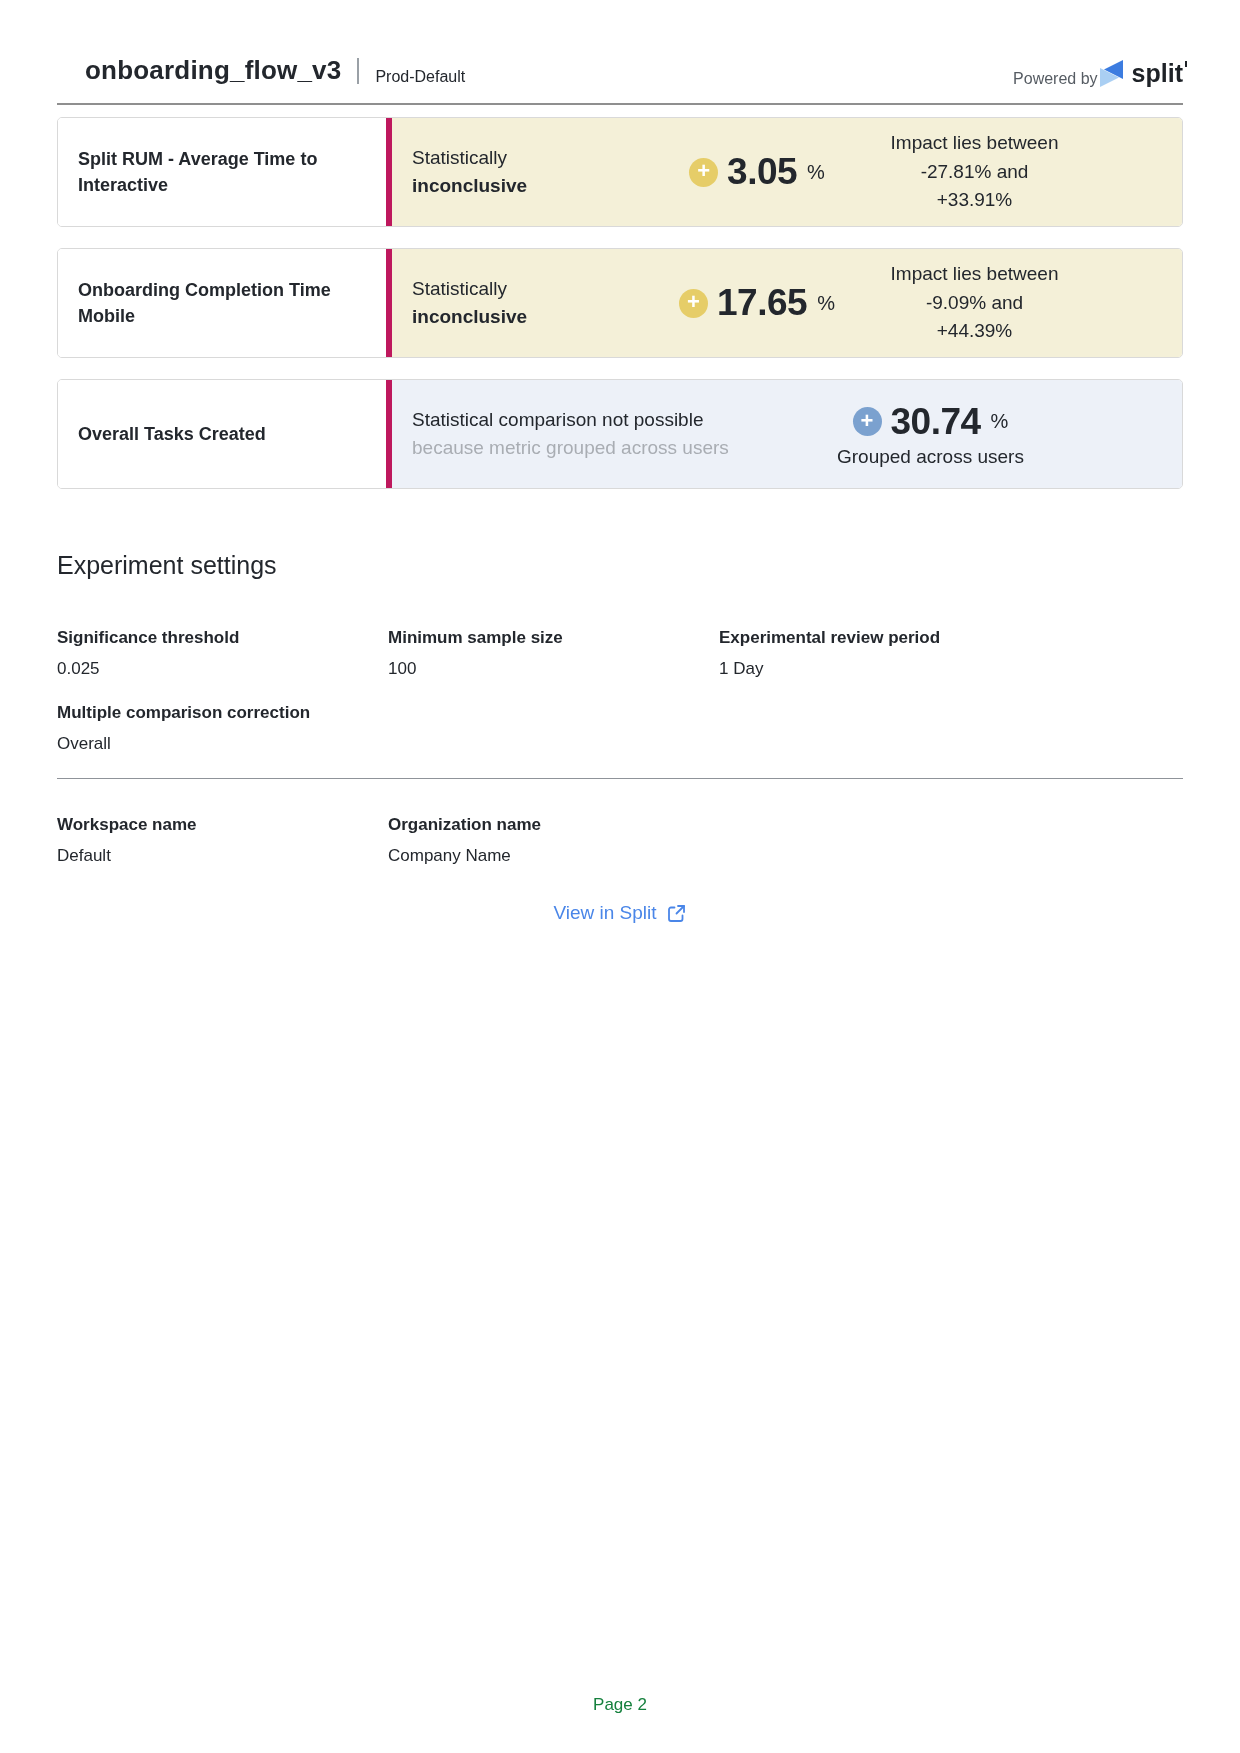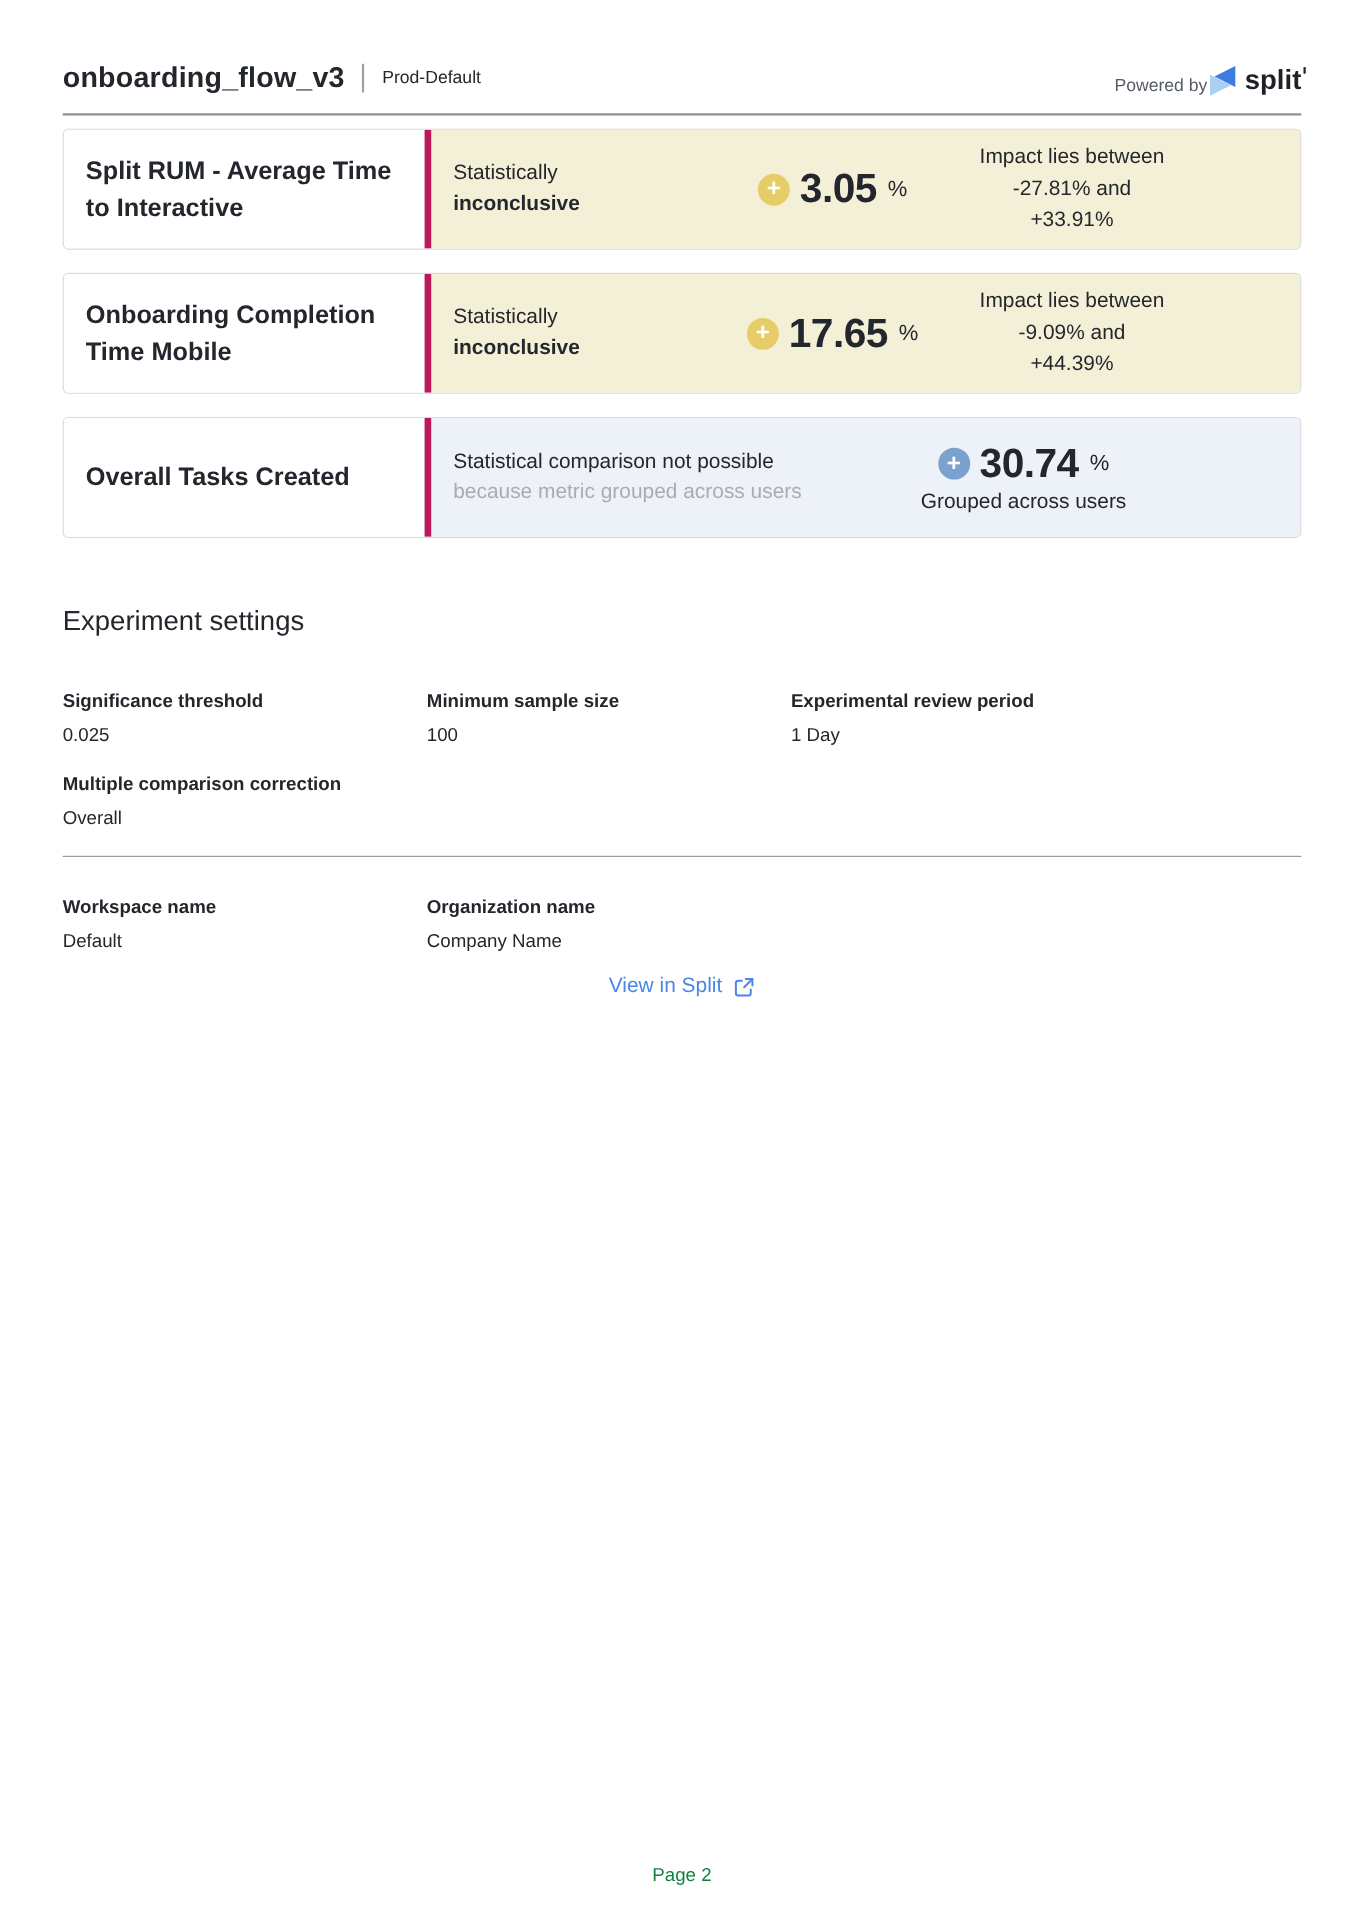--- a/index.html
+++ b/index.html
@@ -5,41 +5,41 @@
   * { margin:0; padding:0; box-sizing:border-box; }
   html,body { background:#ffffff; }
   body { font-family:"Liberation Sans", sans-serif; color:#23272d; }
   .page {
     position:relative; width:1240px; height:1753px;
     background:#fff; margin:0 auto; padding:0 57px; overflow:hidden;
   }
 
   
   .header { display:flex; justify-content:space-between; align-items:flex-end; margin-top:50px; }
-  .title-row { display:flex; align-items:center; gap:16px; padding-bottom:2px; }
+  .title-row { display:flex; align-items:flex-end; gap:16px; padding-bottom:2px;margin-left:28px; }
   .experiment-title { font-size:26px; font-weight:600; letter-spacing:.2px; }
   .title-sep { width:2px; height:26px; background:#9aa0a6; align-self:center; }
   .environment-name { font-size:16px; font-weight:400; }
   .header-right { display:flex; flex-direction:row; align-items:flex-end; }
   .powered-by { font-size:16px; color:#565c63; }
   .brand { display:flex; align-items:center; gap:7px; margin-top:9px; }
   .brand-name { font-size:25px; font-weight:700; color:#1e2227; position:relative; }
   .brand-name::after { content:""; position:absolute; top:2px; right:-4px; width:2px; height:6px; background:#1e2227; }
   .header-rule { border:none; height:2px; background:#8f8f8f; margin-top:15px; }
 
   
   .card {
     display:flex; min-height:110px; margin-top:21px;
     border:1px solid #d9d9d9; border-radius:5px; overflow:hidden; background:#fff;
   }
   .card.first { margin-top:12px; }
   .card-title {
     flex:0 0 328px; display:flex; align-items:center;
     padding:10px 26px 10px 20px; background:#fff;
-    font-size:23px; font-weight:700; line-height:1.45;
+    font-size:18px; font-weight:700; line-height:1.45;
   }
   .card-body {
     flex:1; display:flex; align-items:center;
     border-left:6px solid #be185d; padding:10px 120px 10px 20px;
   }
   .theme-yellow { background:var(--yellow_bg); }
   .theme-blue   { background:var(--blue_bg); }
 
   .status { flex:0 0 215px; font-size:19px; line-height:1.45; }
   .status .line2 { font-weight:700; }
@@ -68,21 +68,21 @@
   
   .section-title { margin-top:62px; font-size:25px; font-weight:400; }
   .info-grid { display:grid; grid-template-columns:331px 331px 1fr; row-gap:24px; margin-top:48px; }
   .info-label { font-size:17px; font-weight:700; }
   .info-value { font-size:17px; font-weight:400; margin-top:11px; }
 
   .meta-rule { border:none; height:1px; background:#8f9399; margin-top:24px; }
   .meta-grid { margin-top:36px; }
 
   
-  .view-link-row { display:flex; justify-content:center; margin-top:20px; }
+  .view-link-row { display:flex; justify-content:center; margin-top:36px; }
   .view-link {
     display:flex; align-items:center; gap:9px;
     color:var(--link_blue); font-size:19px; text-decoration:none; cursor:pointer;
   }
   .ext-icon { display:block; }
   .page-footer {
     position:absolute; left:0; right:0; bottom:38px;
     text-align:center; font-size:17px; color:#15803d;
   }
 </style>

